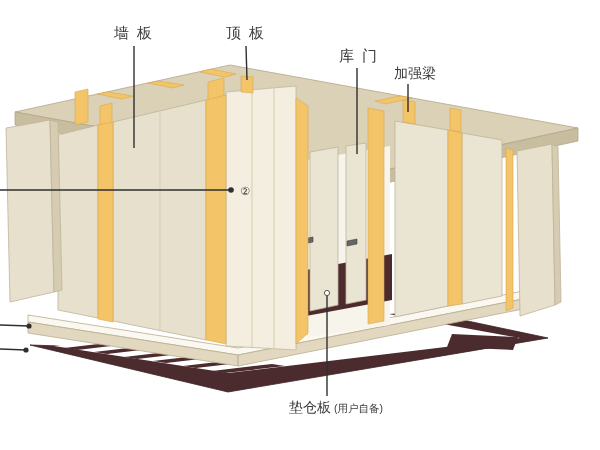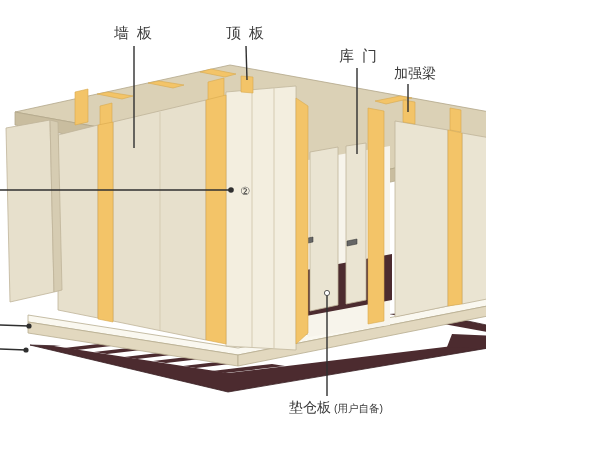--- a/index.html
+++ b/index.html
@@ -1,16 +1,16 @@
 <!DOCTYPE html>
 <html><head>
 <meta charset="utf-8">
 <style>
   html,body{margin:0;padding:0;background:#ffffff;}
-  #canvas{position:relative;width:486px;height:450px;background:#ffffff;overflow:hidden;
+  #canvas{position:relative;width:600px;height:450px;background:#ffffff;overflow:hidden;
           font-family:"Liberation Sans", sans-serif;}
   svg{display:block;}
   svg text{font-family:"Liberation Sans","DejaVu Sans",sans-serif;fill:#3a3a3a;}
   .lbl{font-size:15px;letter-spacing:2px;}
   .lbl-sm{font-size:14px;}
   .lbl-note{font-size:10.5px;}
   .callout{font-size:11px;}
   .leader{stroke:#2f2f2f;stroke-width:1.4;fill:none;}
   .seam{stroke:#d5cbb2;stroke-width:1;}
 </style>

